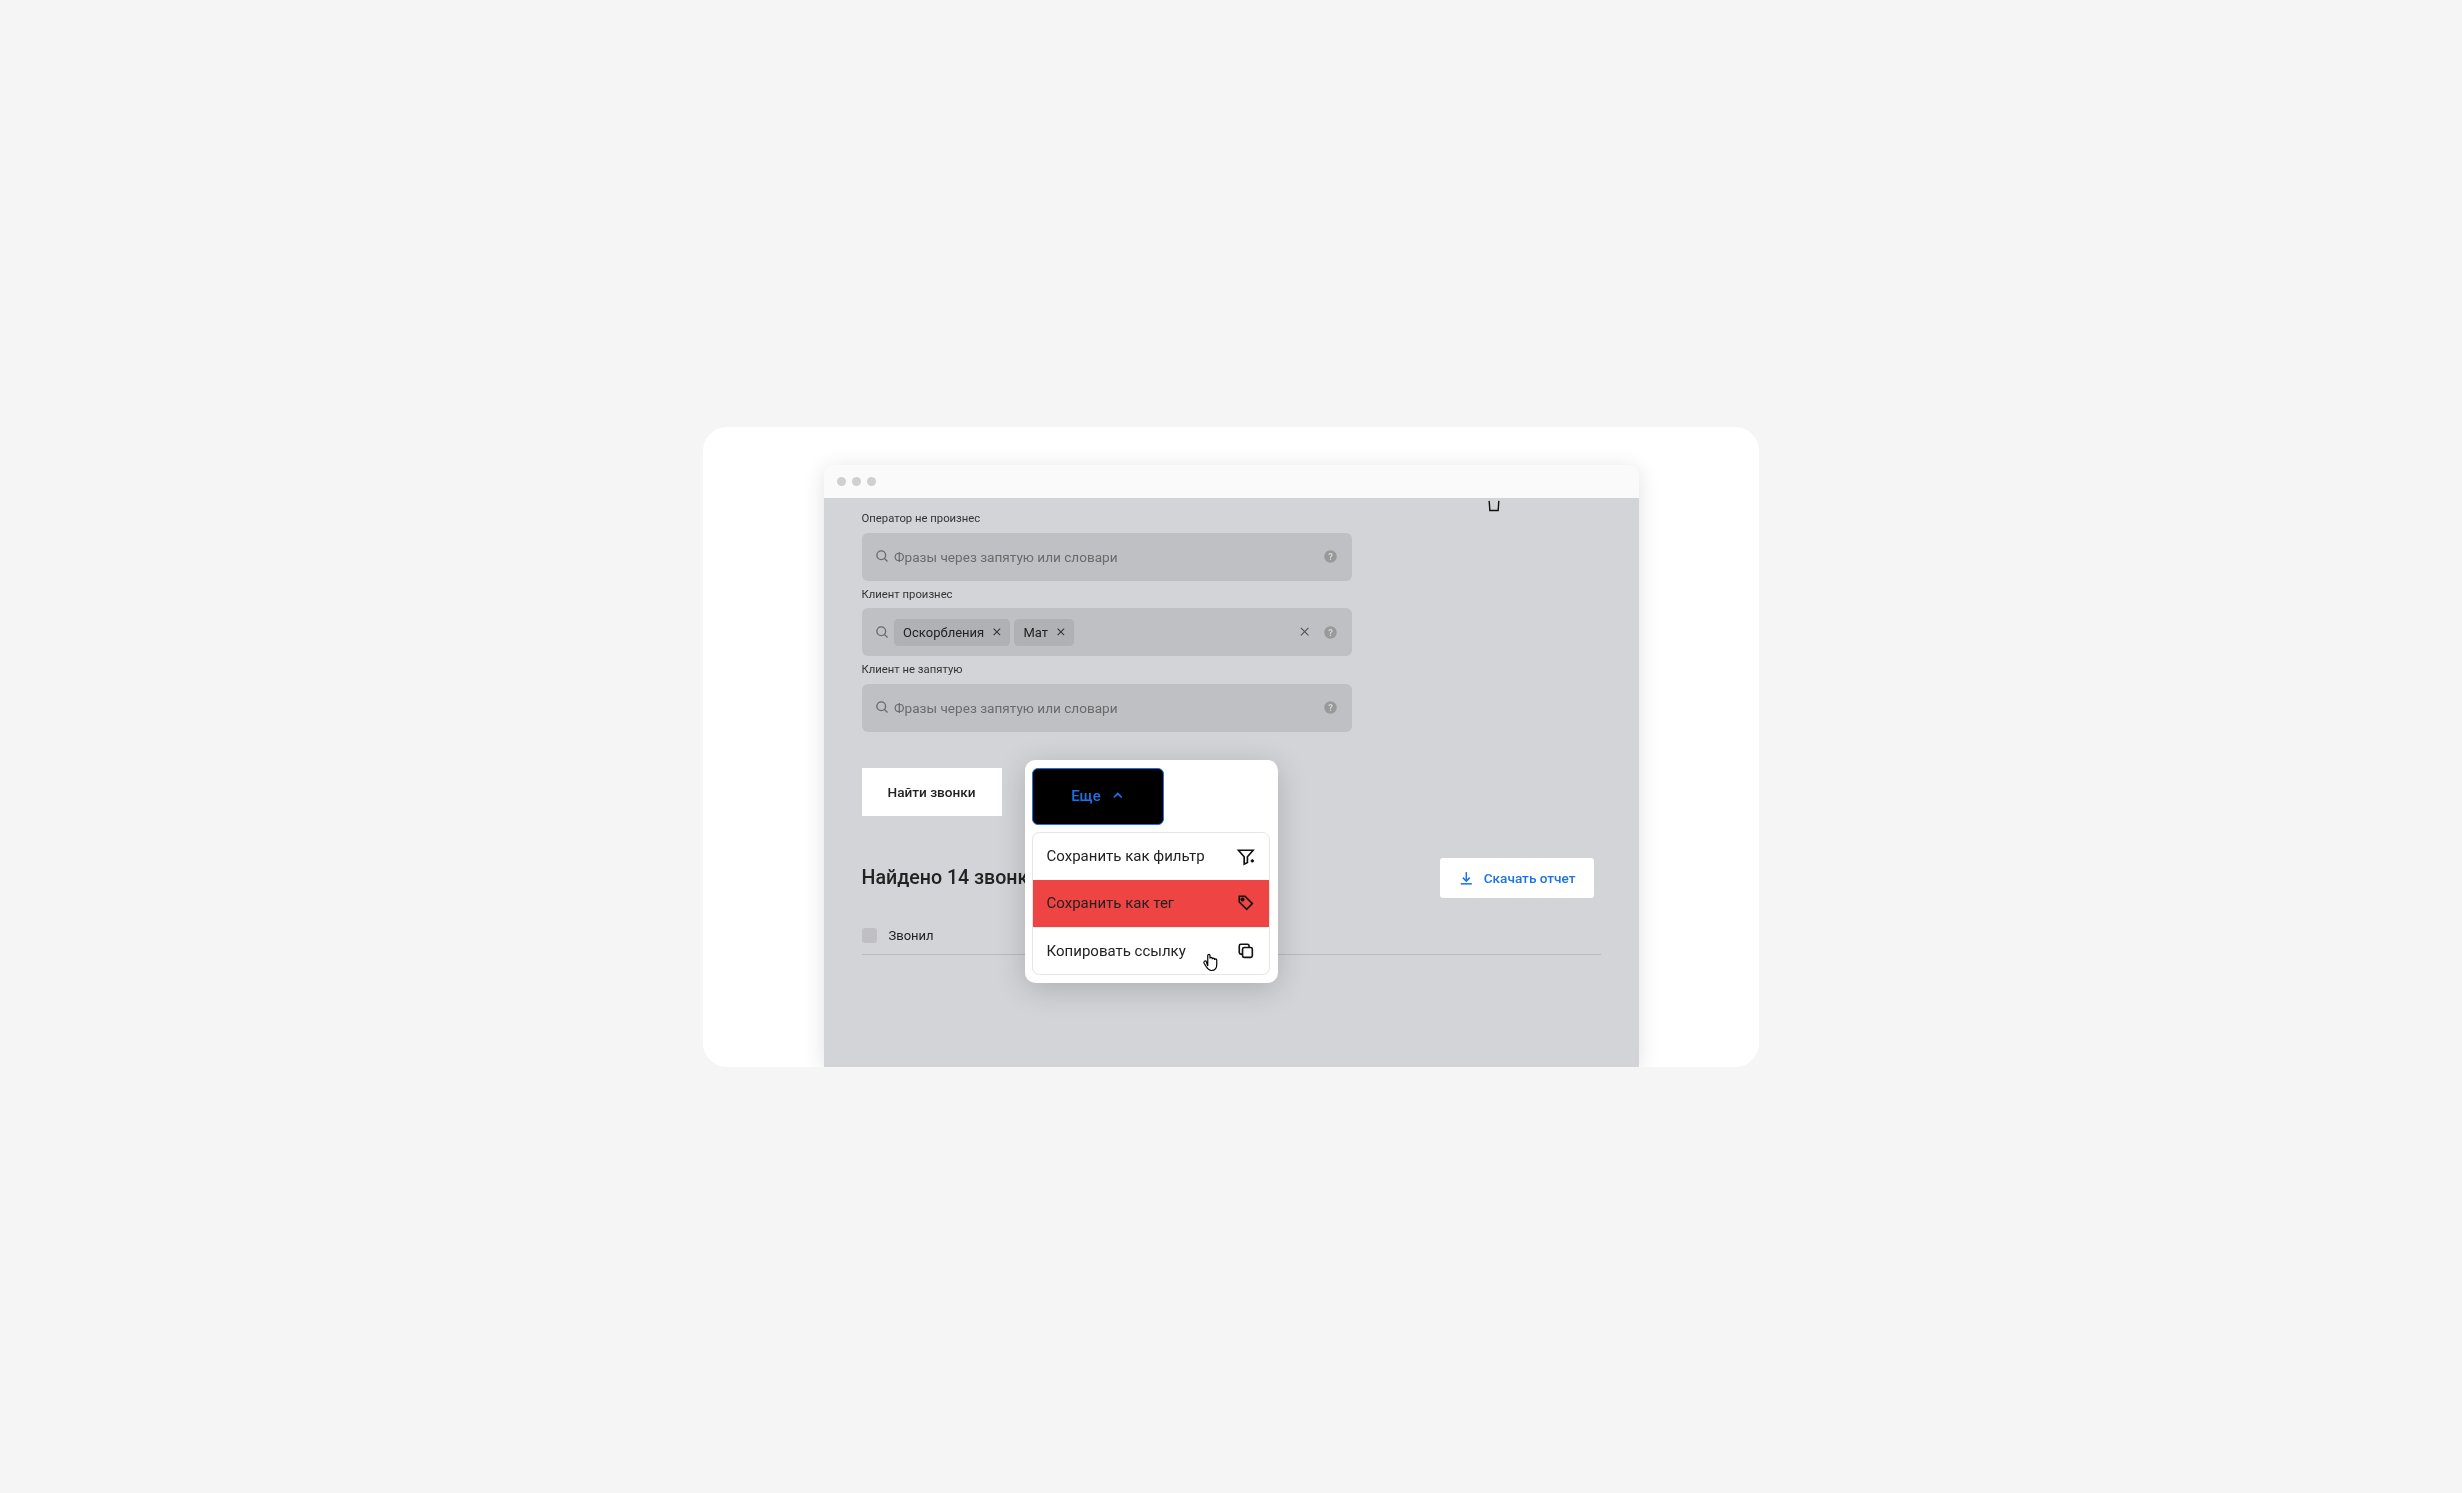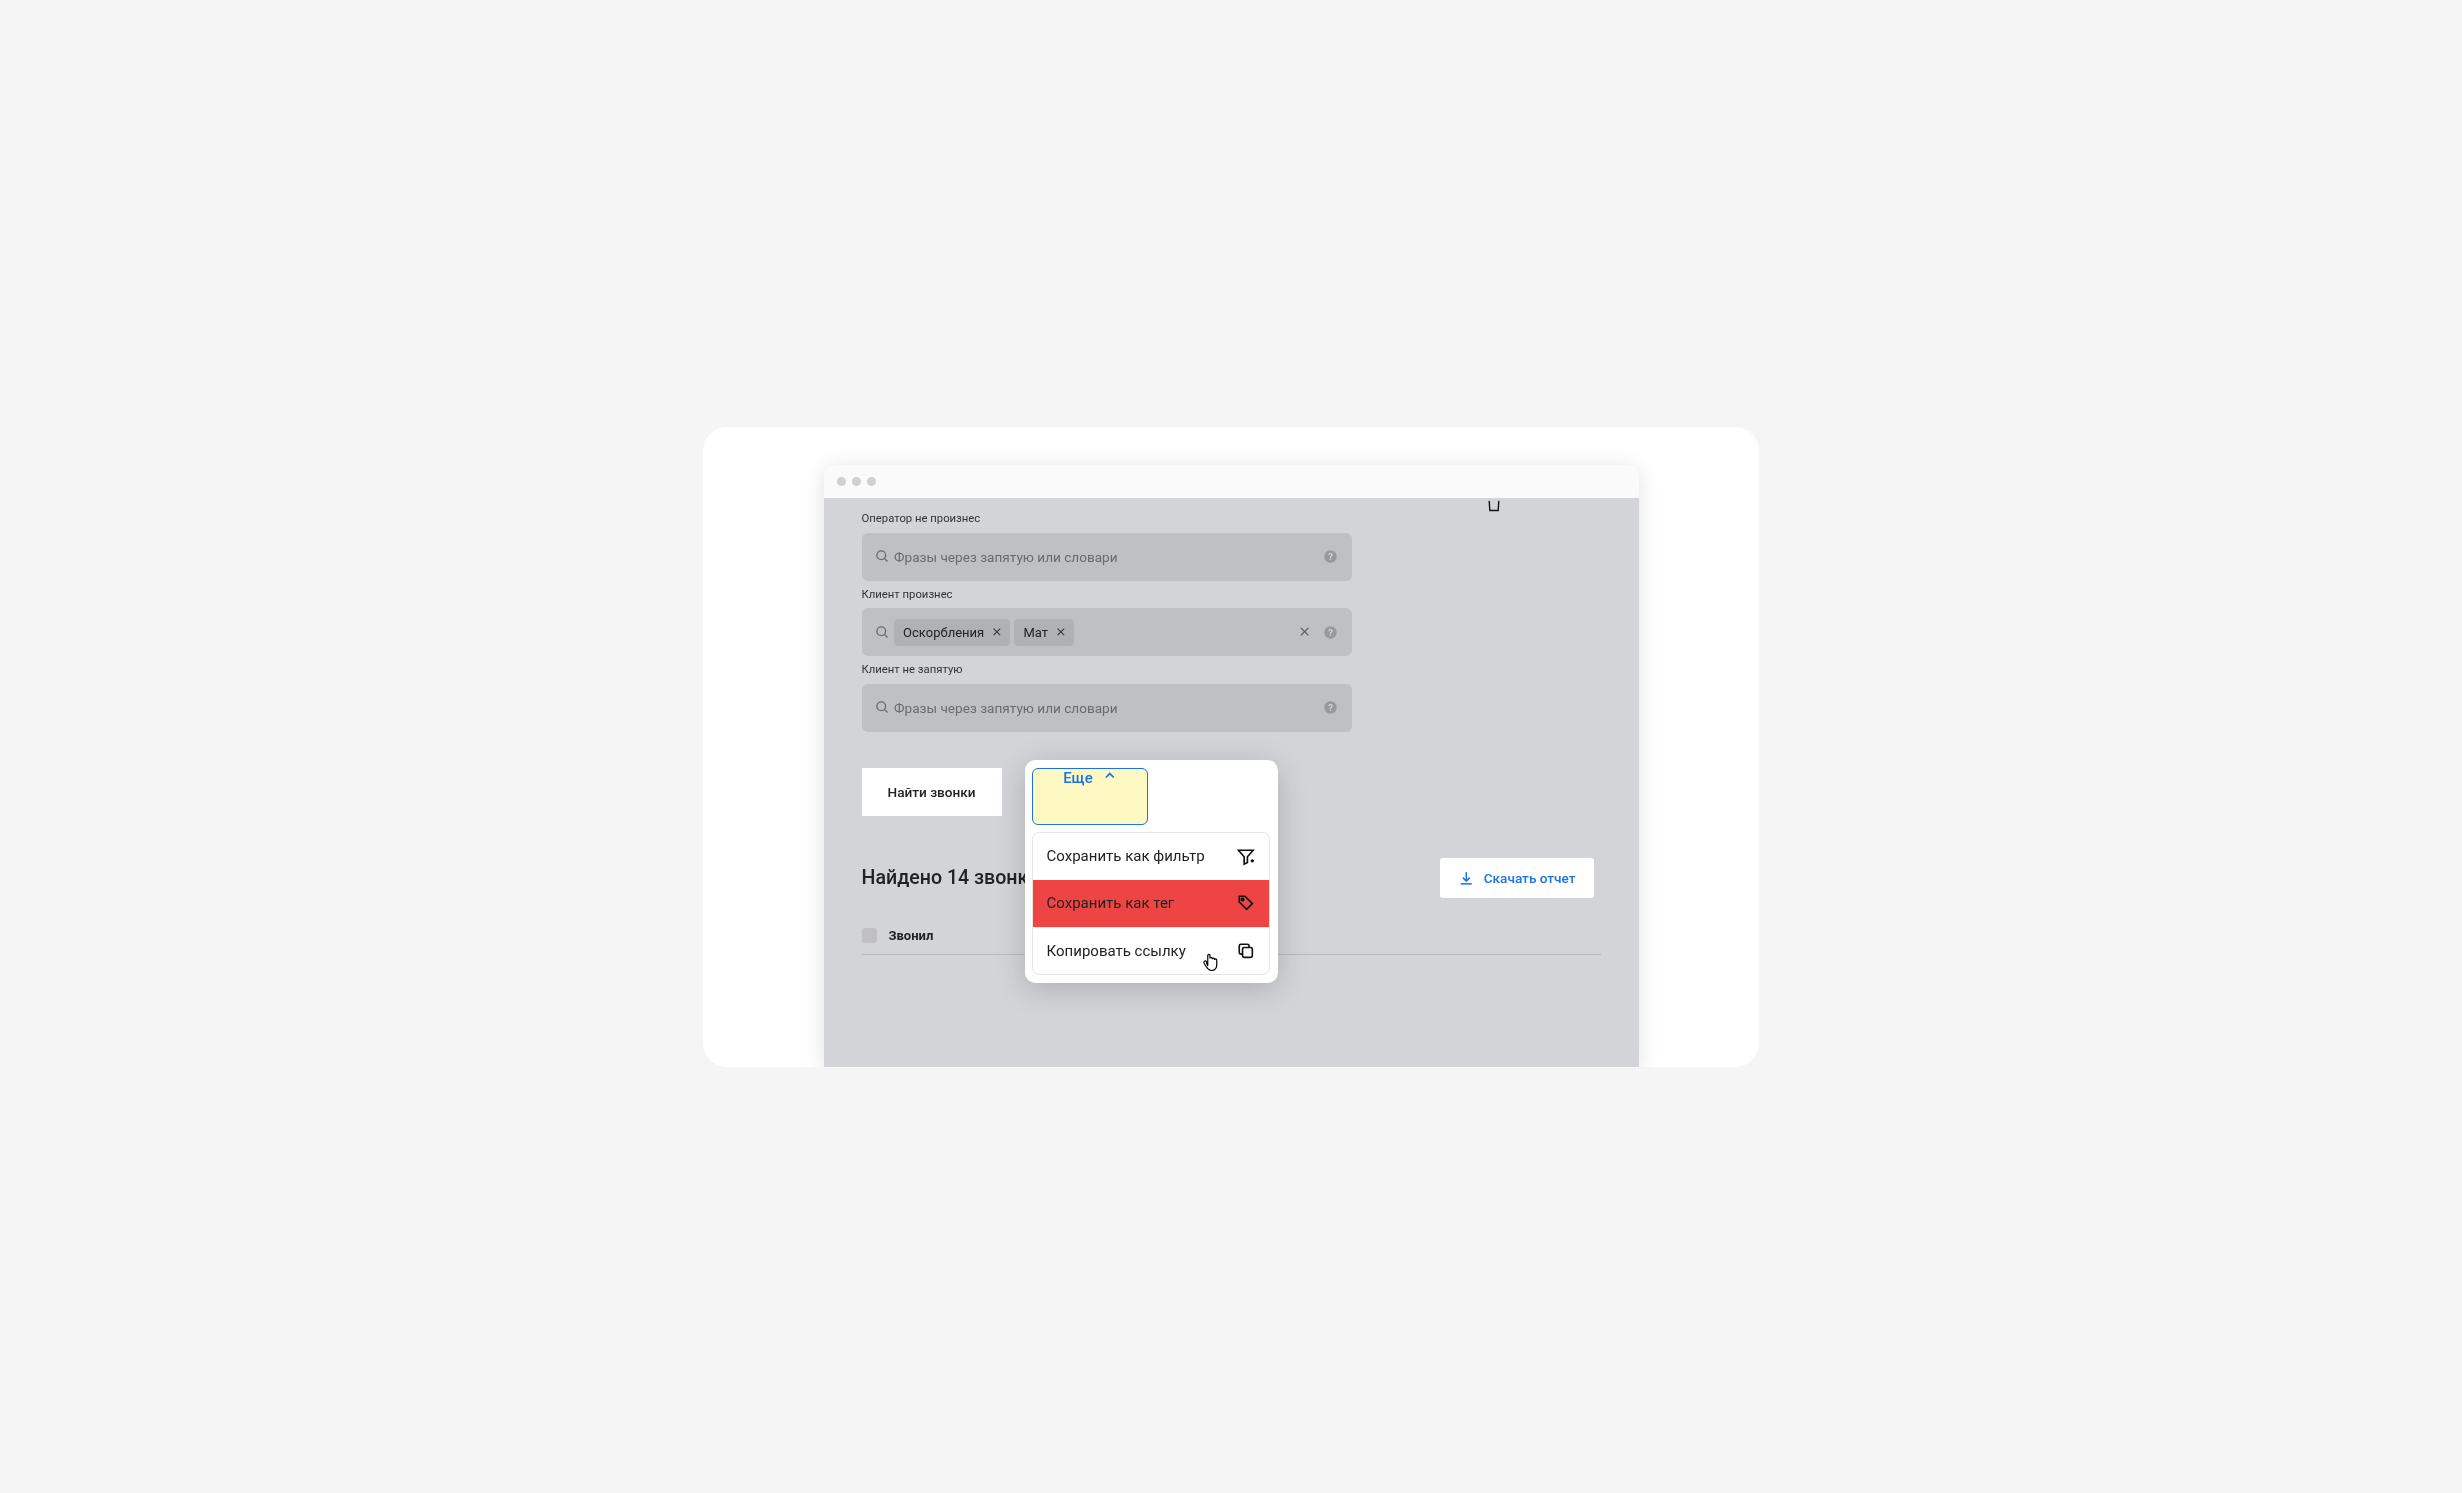--- a/index.html
+++ b/index.html
@@ -104,29 +104,30 @@
       color: #222;
       border: none;
       height: 48px;
       padding: 12px 26px;
       font-size: 13.6px;
       font-weight: 500;
       cursor: pointer;
     }
 
     .btn-more {
-      background: #fef9c3;
+      background: #000000;
       border: 1.1px solid #1a73e8;
       color: #1a73e8;
       height: 57px;
-      width: 116px;
+      width: 132px;
       font-size: 15px;
       font-weight: 500;
       border-radius: 6px;
       display: flex;
+      align-items: center;
       justify-content: center;
       gap: 10.6px;
       cursor: pointer;
     }
 
     .dropdown-panel {
       position: absolute;
       left: 163px;
       top: -7.5px;
       background: #fff;
@@ -181,21 +182,21 @@
 
     .table-header {
       margin-top: 30px;
       display: flex;
       align-items: center;
       gap: 12px;
       padding-bottom: 10.6px;
       border-bottom: 0.8px solid #b8b9bd;
     }
     .checkbox-stub { width: 15px; height: 15px; background: #c0c0c4; border-radius: 3px; }
-    .col-header { font-size: 13px; font-weight: 700; color: #222; }
+    .col-header { font-size: 13px; font-weight: 400; color: #222; }
 
     .cursor-hand {
       position: absolute;
       left: 498px;
       top: 521px;
       z-index: 20;
       pointer-events: none;
     }
 
     svg { display: block; }

